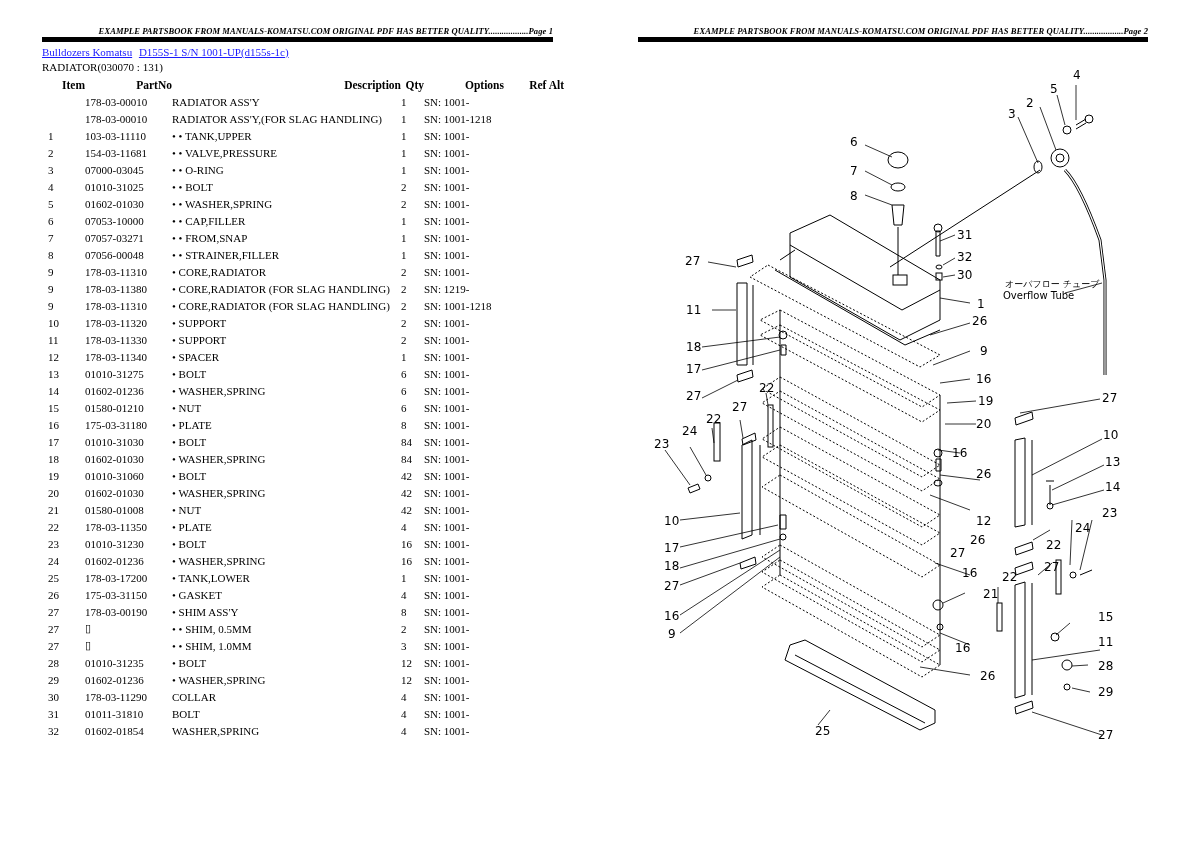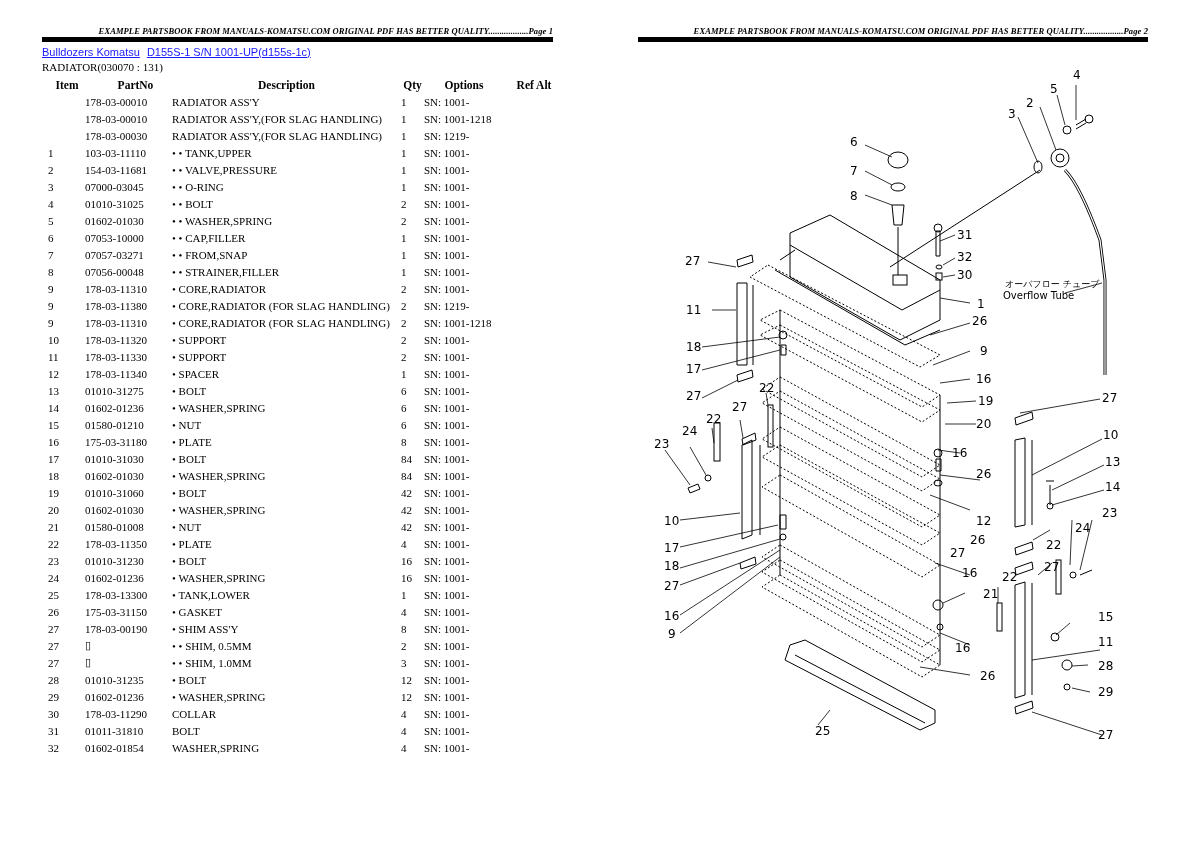--- a/index.html
+++ b/index.html
@@ -3,26 +3,26 @@
 <meta charset="utf-8">
 <style>
   html, body { margin:0; padding:0; background:#ffffff; }
   body { width:1190px; height:842px; position:relative; overflow:hidden;
          font-family:"DejaVu Serif","Liberation Serif",serif; color:#000; }
   .page-header { position:absolute; top:26px; font-family:"Liberation Serif",serif;
          font-style:italic; font-weight:bold; font-size:8.5px; text-align:right;
          border-bottom:5px solid #000000; padding-bottom:1px; letter-spacing:0.1px; }
   #hdr1 { left:42px; width:511px; }
   #hdr2 { left:638px; width:510px; }
-  .crumbs { position:absolute; left:42px; top:46px; font-size:11px; font-family:Liberation Sans, sans-serif; }
+  .crumbs { position:absolute; left:42px; top:46px; font-size:11px; font-family:Liberation Serif, serif; }
   .crumbs a { color:#1a1aff; text-decoration:underline; margin-right:4px; }
   .section-title { position:absolute; left:42px; top:61px; font-size:11px; font-family:"Liberation Serif",serif; }
   table.parts { position:absolute; left:42px; top:77px; border-collapse:collapse;
          font-family:"Liberation Serif",serif; font-size:11px; }
-  table.parts th { font-weight:bold; font-size:11.5px; text-align:center; height:16px; padding:0; }
+  table.parts th { font-weight:bold; font-size:11.5px; text-align:right; height:16px; padding:0; }
   table.parts td { height:17px; padding:0; white-space:nowrap; vertical-align:middle; }
   .c-item { width:36px; padding-left:6px !important; }
   .c-part { width:73px; }
   .c-desc { width:229px; }
   .c-qty  { width:23px; }
   .c-opt  { width:80px; }
   .c-ref  { width:60px; }
   th.c-item { padding-left:7px !important; }
   th.c-part { padding-left:14px !important; }
   th.c-desc { text-align:right; }
@@ -65,28 +65,20 @@
       </tr>
       <tr>
         <td class="c-item"></td>
         <td class="c-part">178-03-00010</td>
         <td class="c-desc">RADIATOR ASS'Y,(FOR SLAG HANDLING)</td>
         <td class="c-qty">1</td>
         <td class="c-opt">SN: 1001-1218</td>
         <td class="c-ref"></td>
       </tr>
       <tr>
-        <td class="c-item"></td>
-        <td class="c-part">178-03-00030</td>
-        <td class="c-desc">RADIATOR ASS'Y,(FOR SLAG HANDLING)</td>
-        <td class="c-qty">1</td>
-        <td class="c-opt">SN: 1219-</td>
-        <td class="c-ref"></td>
-      </tr>
-      <tr>
         <td class="c-item">1</td>
         <td class="c-part">103-03-11110</td>
         <td class="c-desc">• • TANK,UPPER</td>
         <td class="c-qty">1</td>
         <td class="c-opt">SN: 1001-</td>
         <td class="c-ref"></td>
       </tr>
       <tr>
         <td class="c-item">2</td>
         <td class="c-part">154-03-11681</td>
@@ -282,21 +274,21 @@
       <tr>
         <td class="c-item">24</td>
         <td class="c-part">01602-01236</td>
         <td class="c-desc">• WASHER,SPRING</td>
         <td class="c-qty">16</td>
         <td class="c-opt">SN: 1001-</td>
         <td class="c-ref"></td>
       </tr>
       <tr>
         <td class="c-item">25</td>
-        <td class="c-part">178-03-13300</td>
+        <td class="c-part">178-03-17200</td>
         <td class="c-desc">• TANK,LOWER</td>
         <td class="c-qty">1</td>
         <td class="c-opt">SN: 1001-</td>
         <td class="c-ref"></td>
       </tr>
       <tr>
         <td class="c-item">26</td>
         <td class="c-part">175-03-31150</td>
         <td class="c-desc">• GASKET</td>
         <td class="c-qty">4</td>

